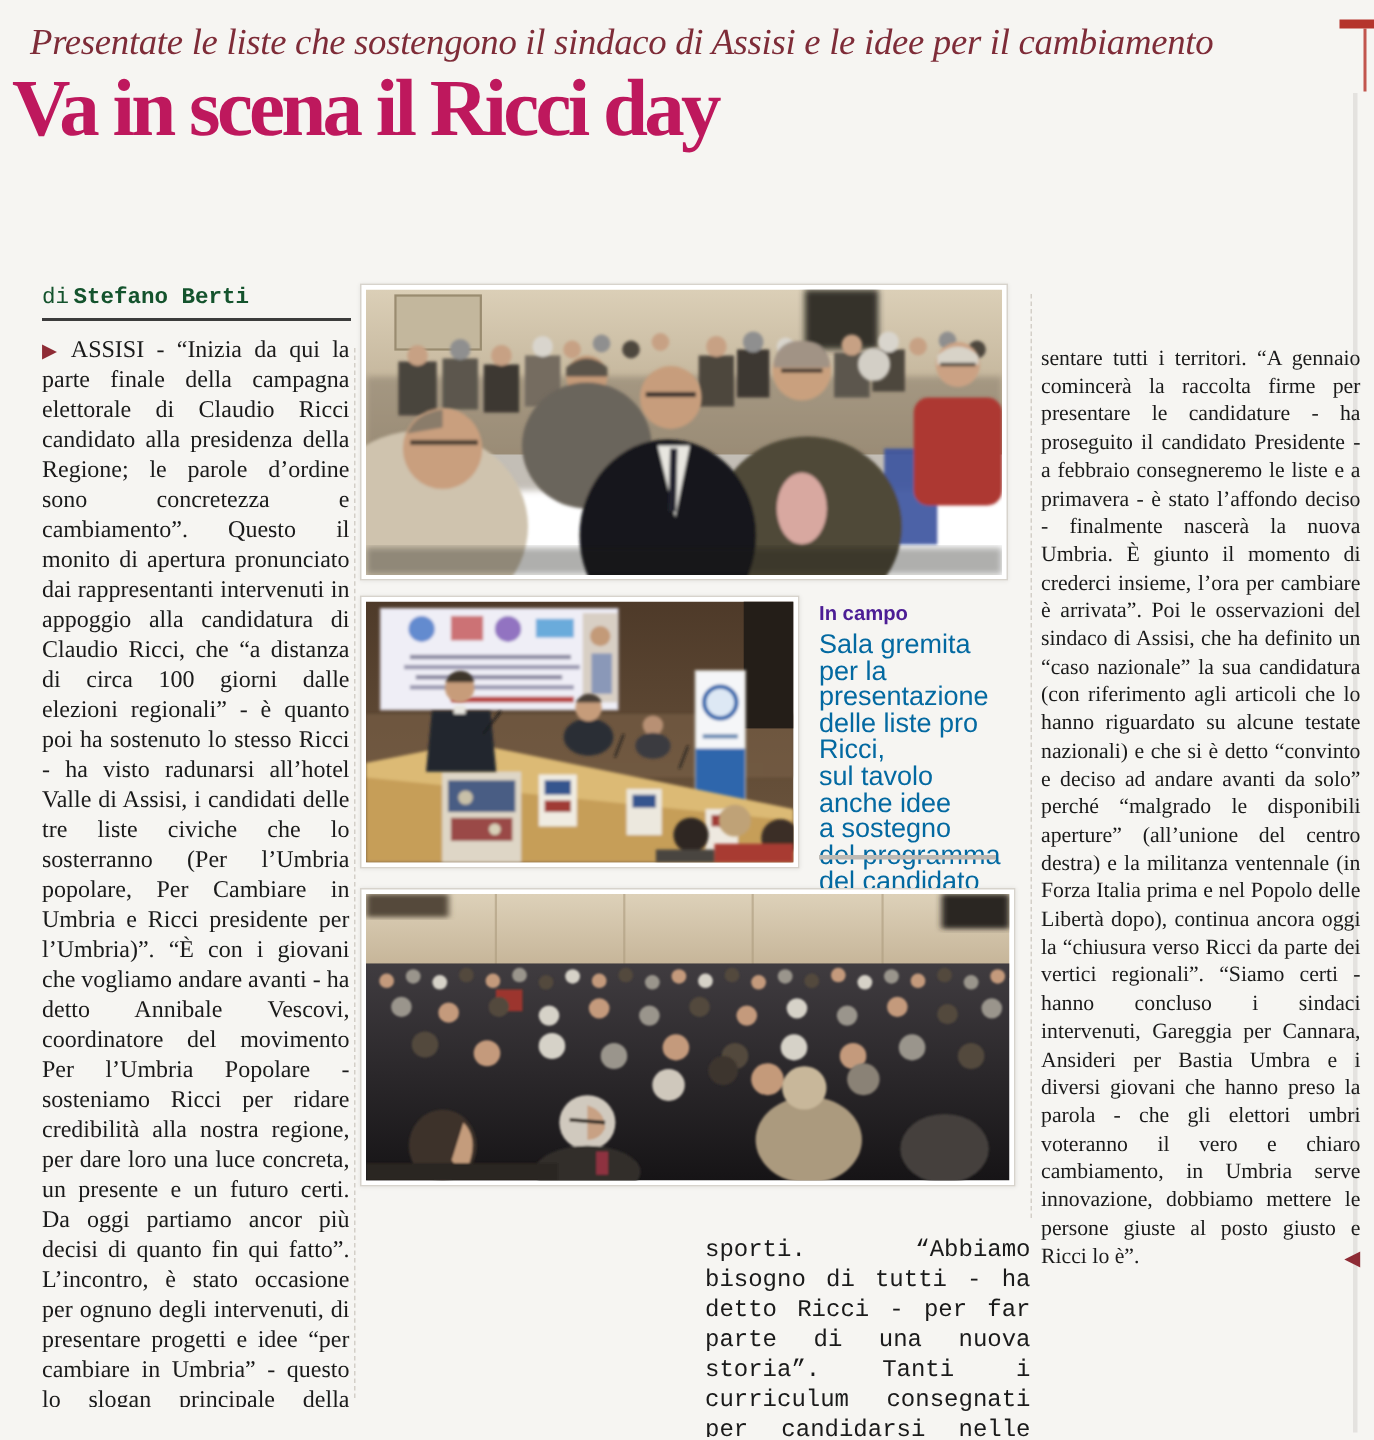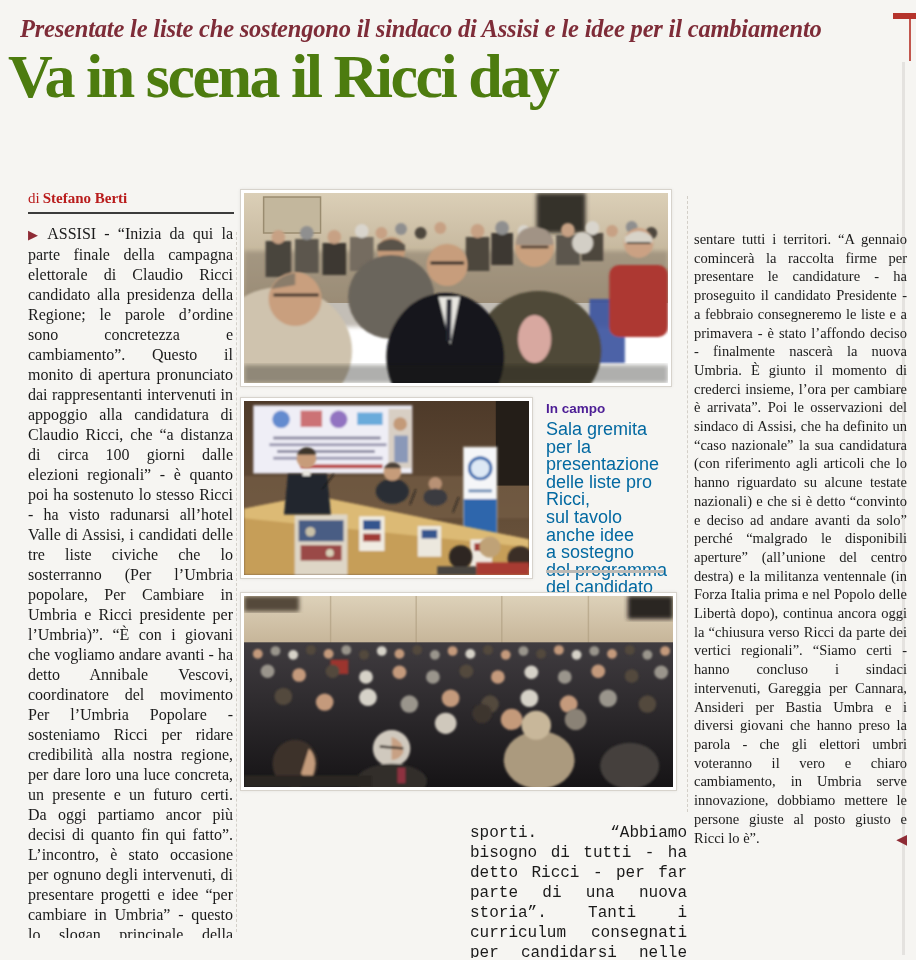--- a/index.html
+++ b/index.html
@@ -1,30 +1,30 @@
 <!DOCTYPE html>
 <html><head>
 <meta charset="utf-8">
 <style>
   html,body{margin:0;padding:0;background:#e9e8e6;}
   #page{position:relative;width:916px;height:960px;background:#f6f5f2;overflow:hidden;
         font-family:"Liberation Serif",serif;color:#191919;}
   .abs{position:absolute;}
 
-  .kicker{left:20px;top:15px;width:884px;font-style:italic;font-weight:bold;
+  .kicker{left:20px;top:15px;width:884px;font-style:italic;font-weight:normal;
           font-size:24.5px;letter-spacing:-0.2px;color:#7e2c38;white-space:nowrap;}
-  .headline{left:8px;top:42px;width:906px;font-weight:bold;font-size:62px;line-height:1.12;
-            letter-spacing:-2.5px;color:#4d7c0f;white-space:nowrap;}
+  .headline{left:8px;top:42px;width:906px;font-weight:bold;font-size:54px;line-height:1.12;
+            letter-spacing:-2.5px;color:#be185d;white-space:nowrap;}
 
   .corner-bar{left:893px;top:13px;width:23px;height:6px;background:#b5342c;}
   .corner-line{left:909px;top:19px;width:2px;height:42px;background:#c2564e;}
   .edge-band{left:902px;top:62px;width:3px;height:893px;background:#e4e2df;}
 
-  .byline{left:28px;top:190px;width:206px;font-family:Liberation Serif, serif;
-          font-size:15px;color:#b91c1c;}
+  .byline{left:28px;top:190px;width:206px;font-family:Liberation Mono, monospace;
+          font-size:15px;color:#14532d;}
   .byline b{margin-left:3px;}
   .byline-rule{left:28px;top:212px;width:206px;height:2px;background:#3c3c3c;}
 
   .bodycol{font-size:16px;line-height:20px;text-align:justify;overflow:hidden;color:#1a1a1a;}
   .col1{left:28px;top:224px;width:205px;height:714px;}
   .col2{left:246px;top:823px;width:215px;height:135px;}
   .col3{left:470px;top:823px;width:217px;height:135px;font-family:Liberation Mono, monospace;}
   .col4{left:694px;top:190px;width:213px;height:762px;font-size:14.5px;line-height:18.7px;margin-top:40px;}
 
   .start-marker{color:#8e2b35;font-size:13px;margin-right:5px;}

